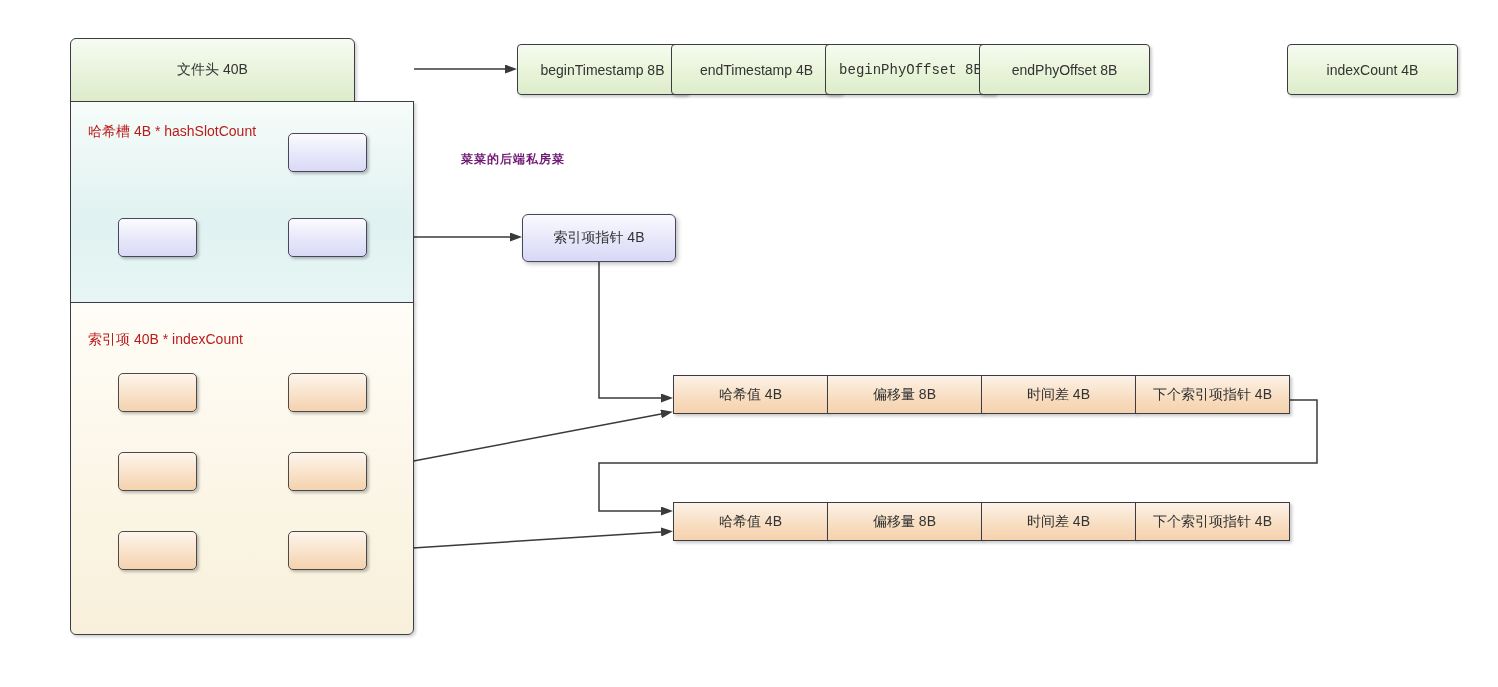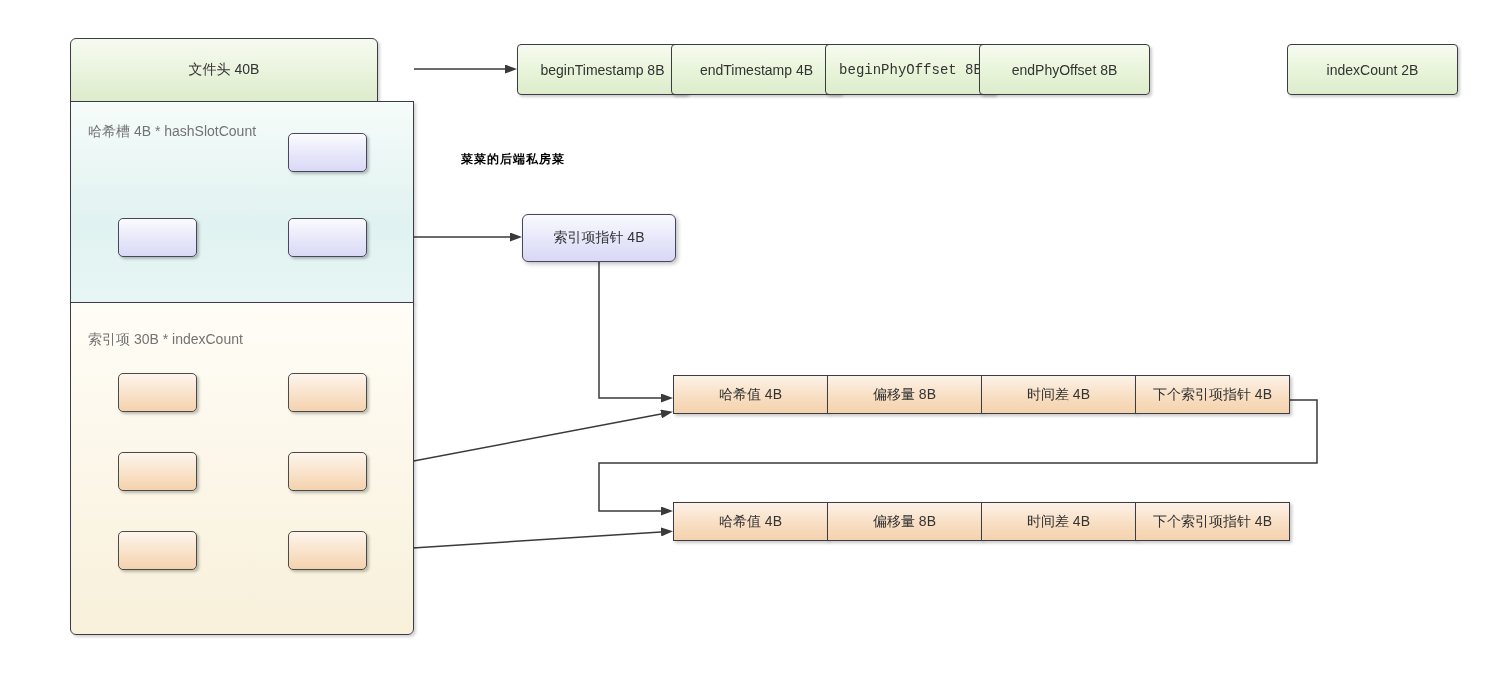--- a/index.html
+++ b/index.html
@@ -7,35 +7,35 @@
     position:relative;width:1498px;height:687px;background:#ffffff;
     font-family:"Liberation Sans","DejaVu Sans",sans-serif;color:#333333;
     overflow:hidden;
   }
   .connectors{position:absolute;left:0;top:0;width:1498px;height:687px;pointer-events:none;}
 
   
   .sect{position:absolute;box-sizing:border-box;border:1.5px solid #3c3c44;
         box-shadow:2px 2px 3px rgba(0,0,0,.18);}
   .file-header{
-    left:70px;top:38px;width:308px;height:64px;
+    left:70px;top:38px;width:285px;height:64px;
     background:linear-gradient(180deg,#f6fbf0 0%,#ddeccb 100%);
     border-radius:6px 6px 0 0;
     display:flex;align-items:center;justify-content:center;font-size:14px;
   }
   .hash-slots{
     left:70px;top:101px;width:344px;height:202px;
     background:linear-gradient(180deg,#f6fcf9 0%,#e0f2f1 60%,#e7f6f4 100%);
   }
   .index-entries{
     left:70px;top:302px;width:344px;height:333px;
     background:linear-gradient(180deg,#fffdf7 0%,#f8f0da 100%);
     border-radius:0 0 6px 6px;
   }
-  .sec-label{position:absolute;font-size:14px;color:#737373;white-space:nowrap;}
+  .sec-label{position:absolute;font-size:14px;color:#b91c1c;white-space:nowrap;}
   .lbl-hash{left:88px;top:123px;}
   .lbl-index{left:88px;top:331px;}
 
   
   .slot,.islot{
     position:absolute;width:79px;height:39px;box-sizing:border-box;
     border-radius:5px;border:1.4px solid #46465c;
     box-shadow:2px 2px 3px rgba(0,0,0,.25);
   }
   .slot{background:linear-gradient(180deg,#fbfbfe 0%,#e7e7fa 55%,#d9d9f6 100%);}
@@ -61,21 +61,21 @@
   
   .ecell{
     position:absolute;width:155px;height:39px;box-sizing:border-box;
     border:1.4px solid #3c3c44;border-radius:0;
     background:linear-gradient(180deg,#fcf2e8 0%,#f8ddc0 60%,#f4d2ae 100%);
     display:flex;align-items:center;justify-content:center;font-size:14px;
     box-shadow:2px 2px 3px rgba(0,0,0,.22);
   }
   .watermark{
     position:absolute;left:461px;top:151px;font-size:12px;font-weight:bold;
-    color:#000000;letter-spacing:1px;white-space:nowrap;
+    color:#701a75;letter-spacing:1px;white-space:nowrap;
   }
 </style>
 </head>
 <body>
 
 <div class="canvas">
 
   <svg class="connectors" viewBox="0 0 1498 687" xmlns="http://www.w3.org/2000/svg">
     <defs>
       <marker id="arrow" markerUnits="userSpaceOnUse" markerWidth="12" markerHeight="9" refX="0" refY="4.5" orient="auto">
@@ -96,33 +96,33 @@
     <span>文件头 40B</span>
   </div>
 
   <div class="sect hash-slots"></div>
   <span class="sec-label lbl-hash">哈希槽 4B * hashSlotCount</span>
   <div class="slot" style="left:288px;top:133px;"></div>
   <div class="slot" style="left:118px;top:218px;"></div>
   <div class="slot" style="left:288px;top:218px;"></div>
 
   <div class="sect index-entries"></div>
-  <span class="sec-label lbl-index">索引项 30B * indexCount</span>
+  <span class="sec-label lbl-index">索引项 40B * indexCount</span>
   <div class="islot" style="left:118px;top:373px;"></div>
   <div class="islot" style="left:288px;top:373px;"></div>
   <div class="islot" style="left:118px;top:452px;"></div>
   <div class="islot" style="left:288px;top:452px;"></div>
   <div class="islot" style="left:118px;top:531px;"></div>
   <div class="islot" style="left:288px;top:531px;"></div>
 
   <div class="hcell" style="left:517px;">beginTimestamp 8B</div>
   <div class="hcell" style="left:671px;">endTimestamp 4B</div>
   <div class="hcell" style="left:825px;font-family:Liberation Mono, monospace;">beginPhyOffset 8B</div>
   <div class="hcell" style="left:979px;">endPhyOffset 8B</div>
-  <div class="hcell" style="left:1287px;">indexCount 2B</div>
+  <div class="hcell" style="left:1287px;">indexCount 4B</div>
 
   <div class="ptr">索引项指针 4B</div>
 
   <div class="ecell" style="left:673px;top:375px;">哈希值 4B</div>
   <div class="ecell" style="left:827px;top:375px;">偏移量 8B</div>
   <div class="ecell" style="left:981px;top:375px;">时间差 4B</div>
   <div class="ecell" style="left:1135px;top:375px;">下个索引项指针 4B</div>
 
   <div class="ecell" style="left:673px;top:502px;">哈希值 4B</div>
   <div class="ecell" style="left:827px;top:502px;">偏移量 8B</div>

